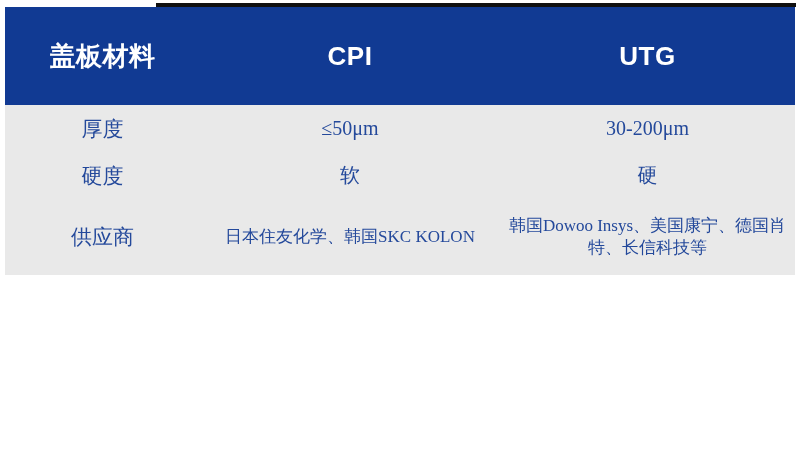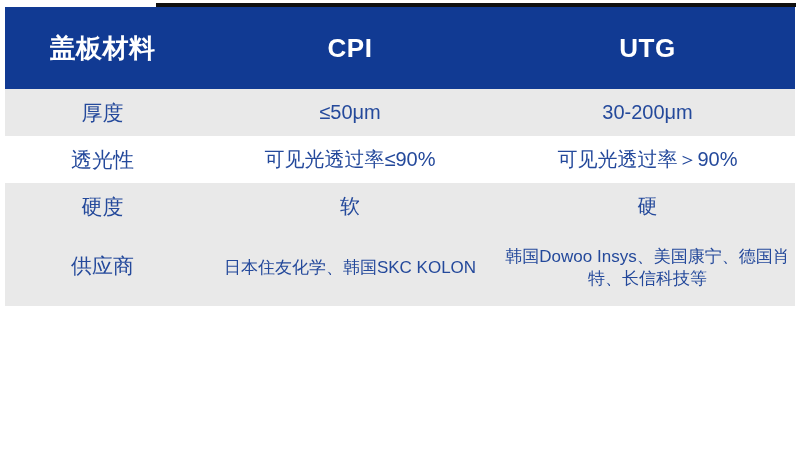--- a/index.html
+++ b/index.html
@@ -44,21 +44,21 @@
   #comparison-table col.col-attr  { width: 195px; }
   #comparison-table col.col-cpi   { width: 300px; }
   #comparison-table col.col-utg   { width: 295px; }
 
   thead th {
     background: #113A93;
     color: #ffffff;
     font-size: 26px;
     font-weight: bold;
     height: 66px;
-    padding: 8px;
+    padding: 16px;
     text-align: center;
     vertical-align: middle;
     letter-spacing: 0.5px;
   }
 
   tbody td {
     color: #24499B;
     font-size: 20px;
     text-align: center;
     vertical-align: middle;
@@ -67,24 +67,24 @@
     line-height: 1.32;
     box-sizing: border-box;
   }
 
   tbody tr.row-shaded td { background: #E9E9E9; }
   tbody tr.row-plain  td { background: #FFFFFF; }
 
   tbody tr.row-supplier td { height: 76px; }
 
   td.cell-attr  { font-size: 21px; }
-  td.cell-value { font-size: 20px; }
+  td.cell-value { font-size: 20px; font-family: Liberation Serif, serif; }
 
   tr.row-supplier td.cell-value { font-size: 17px; line-height: 1.3; }
-  tr.row-supplier td.cell-attr  { font-size: 21px; font-family: Liberation Mono, monospace; }
+  tr.row-supplier td.cell-attr  { font-size: 21px; }
 </style>
 </head>
 <body>
 
 <div id="table-wrap">
 
   <div id="top-accent-rule"></div>
 
   <table id="comparison-table">
     <colgroup>
@@ -102,25 +102,20 @@
     </thead>
 
     <tbody>
 
       <tr class="row-shaded">
         <td class="cell-attr">厚度</td>
         <td class="cell-value">≤50μm</td>
         <td class="cell-value">30-200μm</td>
       </tr>
 
-      <tr class="row-plain">
-        <td class="cell-attr">透光性</td>
-        <td class="cell-value">可见光透过率≤90%</td>
-        <td class="cell-value">可见光透过率＞90%</td>
-      </tr>
 
       <tr class="row-shaded">
         <td class="cell-attr">硬度</td>
         <td class="cell-value">软</td>
         <td class="cell-value">硬</td>
       </tr>
 
 
 
 

